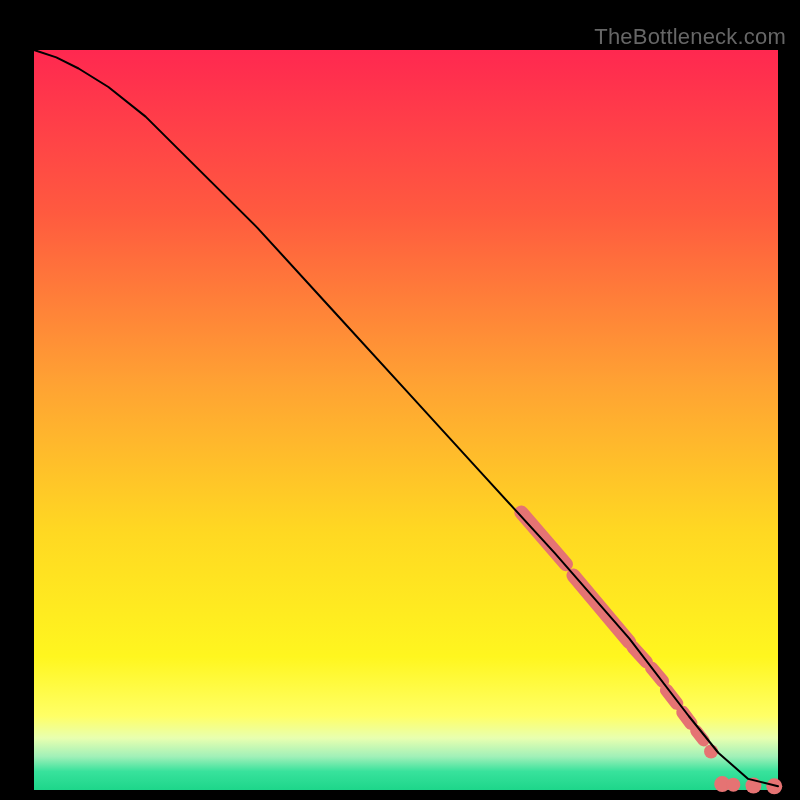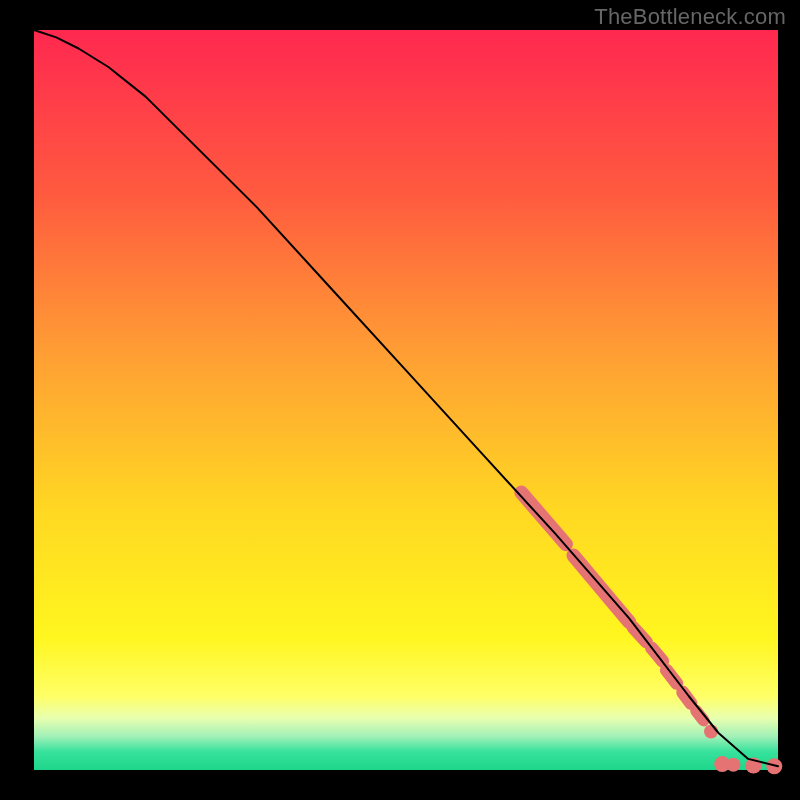--- a/index.html
+++ b/index.html
@@ -8,20 +8,21 @@
     width: 800px;
     height: 800px;
     background: #000;
     overflow: hidden;
     font-family: Arial, Helvetica, sans-serif;
   }
   .stage {
     position: relative;
     width: 800px;
     height: 618px;
+    margin-top: 20px;
   }
   .watermark {
     position: absolute;
     top: 4px;
     right: 14px;
     color: #666;
     font-size: 22px;
     font-weight: 500;
     letter-spacing: 0.2px;
     z-index: 5;

